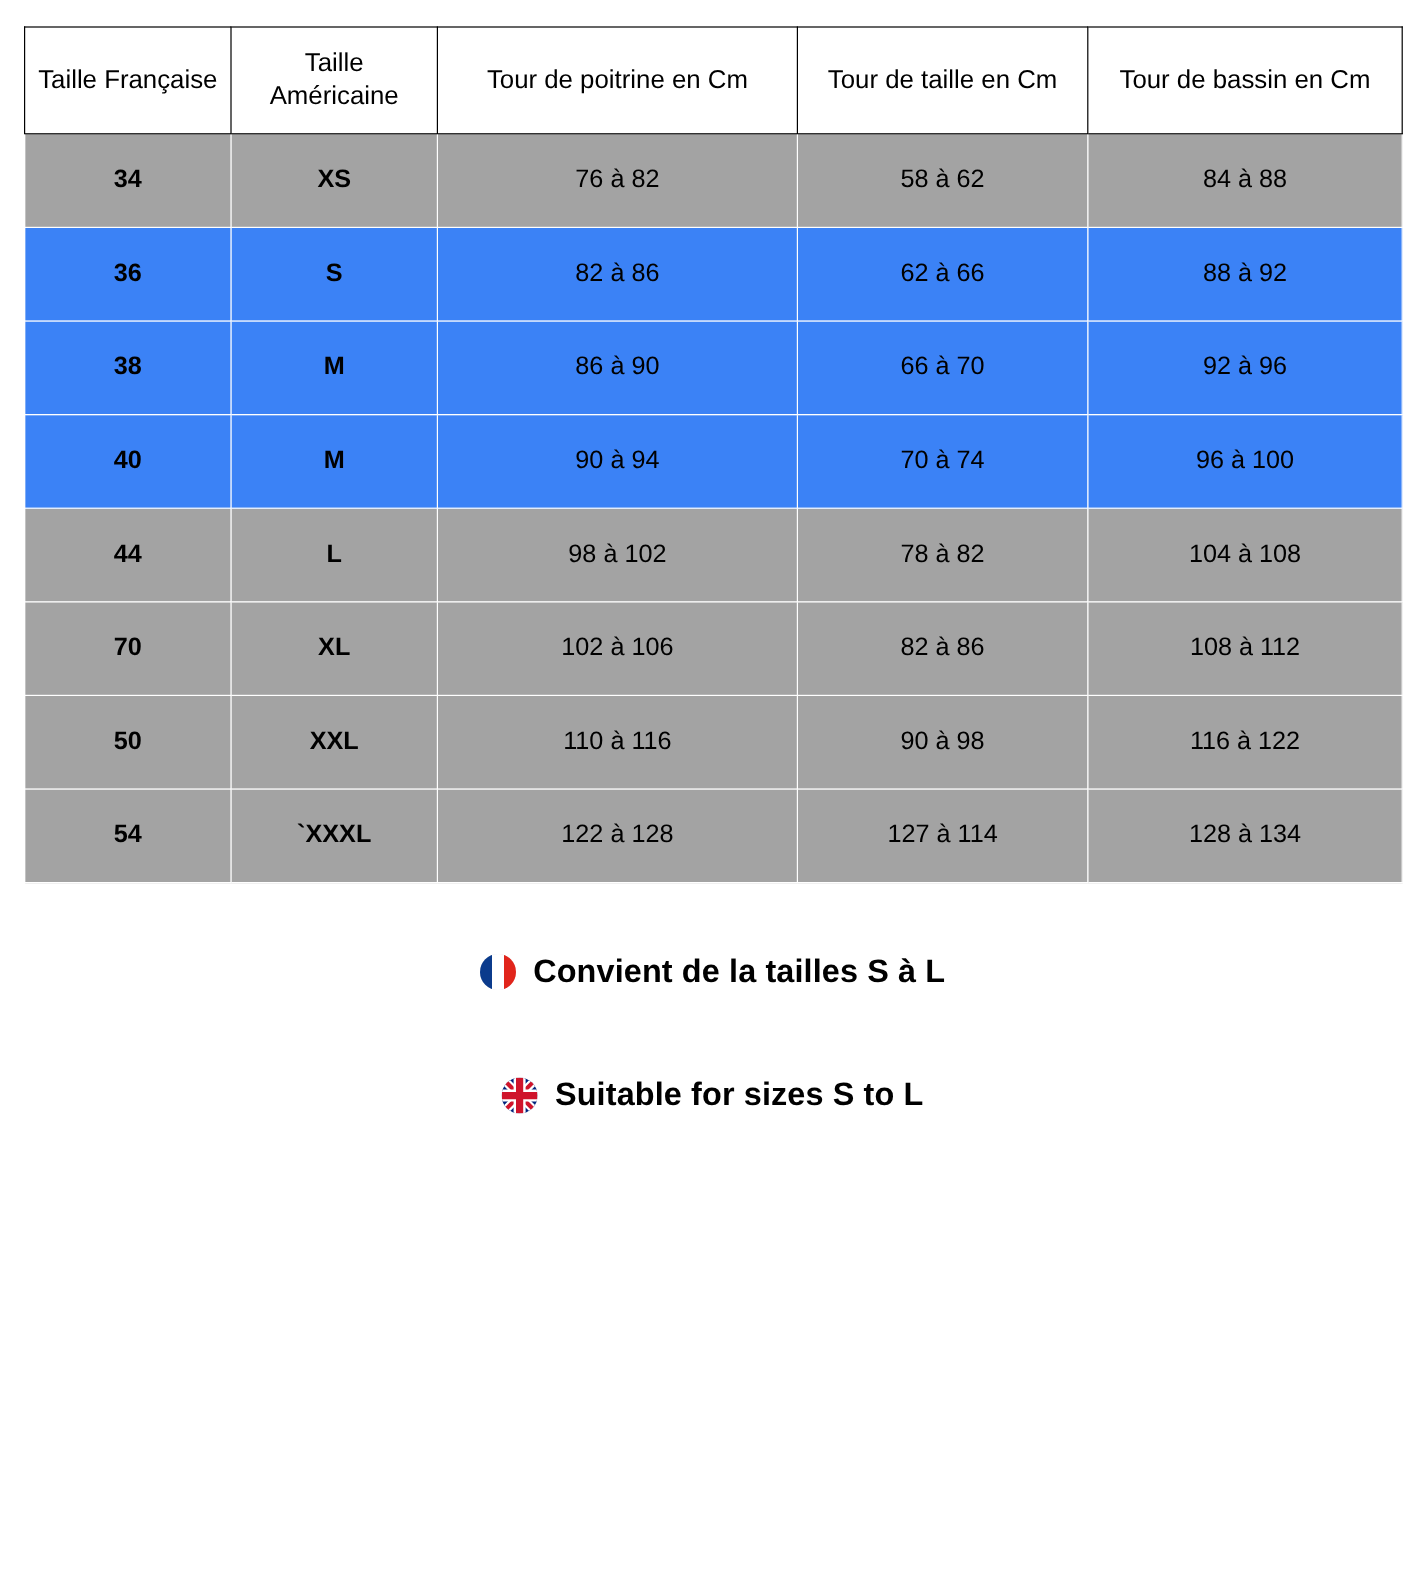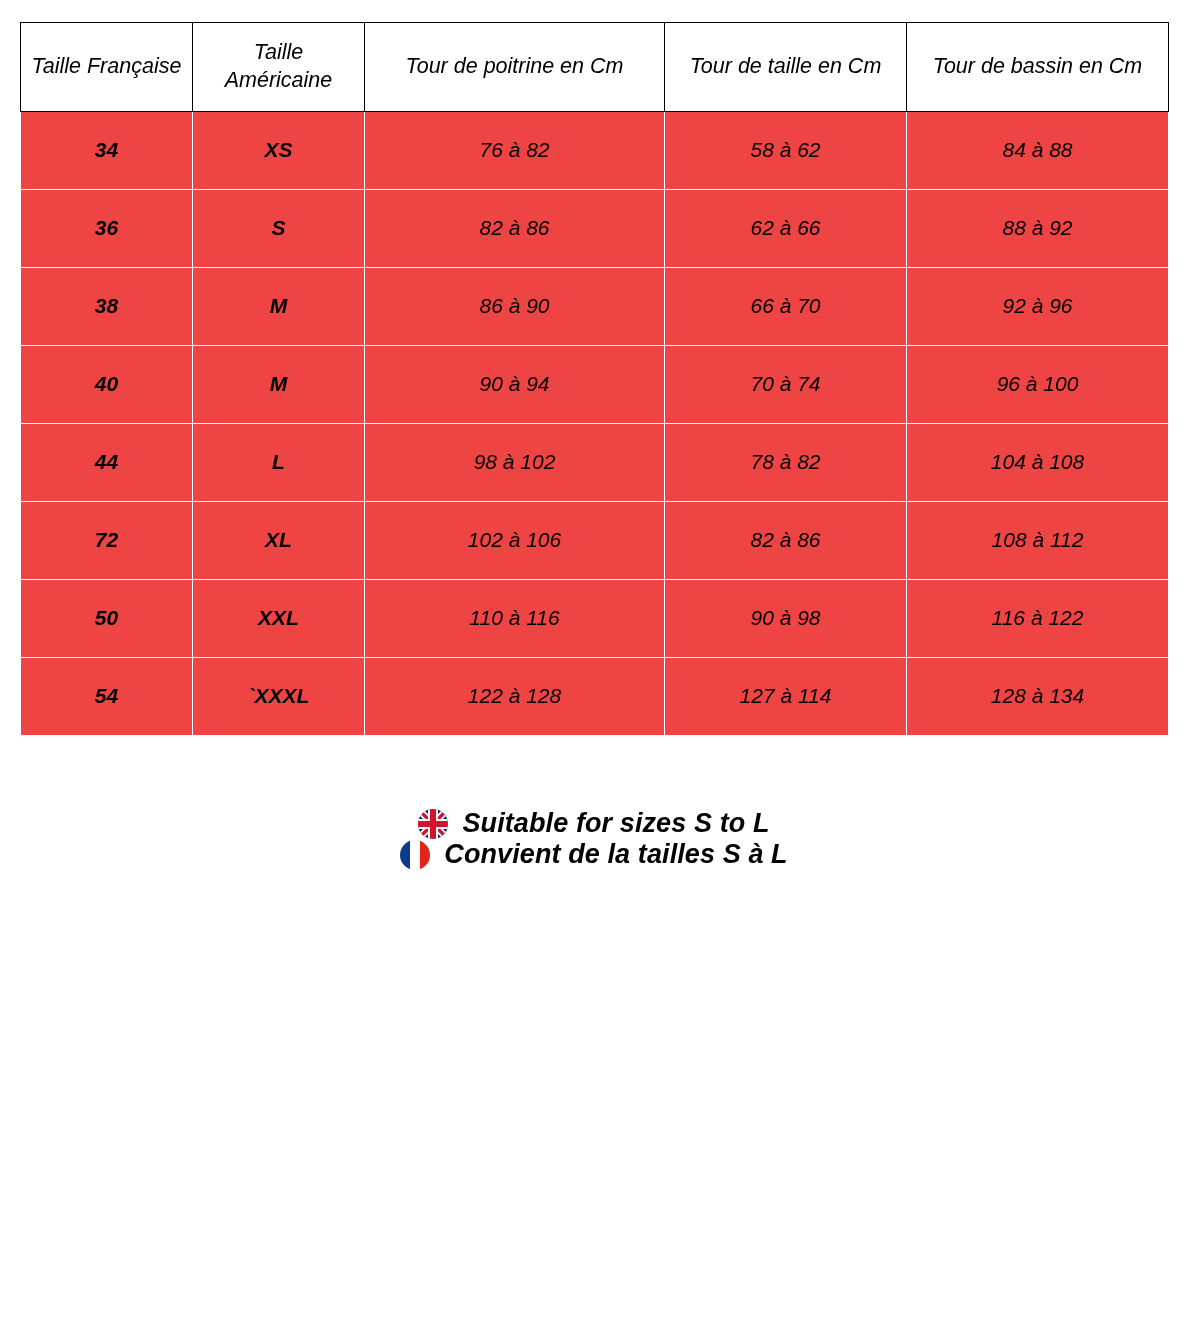--- a/index.html
+++ b/index.html
@@ -13,21 +13,20 @@
     font-family: "Liberation Sans", sans-serif;
     color: #000000;
     position: relative;
     overflow: hidden;
   }
   .sheet {
     width: 1188px;
     height: 1026px;
     box-sizing: border-box;
     padding: 22px 20px 0 20px;
-    font-style: italic;
   }
   table.size-table {
     border-collapse: collapse;
     table-layout: fixed;
     width: 1148px;
     margin: 0 auto;
   }
   table.size-table col.c0 { width: 172px; }
   table.size-table col.c1 { width: 172px; }
   table.size-table col.c2 { width: 300px; }
@@ -50,22 +49,22 @@
     font-size: 21.5px;
     height: 80px;
     padding: 4px 10px;
   }
   tbody tr { height: 78px; }
 
   td.sz, td.us {
     font-weight: bold;
     font-size: 21px;
   }
-  tr.red td { background: #ef4444; }
-  tr.green td { background: #ef4444; }
+  tr.red td { background: #a3a3a3; }
+  tr.green td { background: #3b82f6; }
 
   tr.red td.sz, tr.red td.us,
   tr.green td.sz, tr.green td.us { font-weight: bold; }
 
   .footer {
     margin-top: 58px;
     text-align: center;
   }
   .foot-line {
     display: flex;
@@ -142,21 +141,21 @@
           <td>96 à 100</td>
         </tr>
         <tr class="red">
           <td class="sz">44</td>
           <td class="us">L</td>
           <td>98 à 102</td>
           <td>78 à 82</td>
           <td>104 à 108</td>
         </tr>
         <tr class="red">
-          <td class="sz">72</td>
+          <td class="sz">70</td>
           <td class="us">XL</td>
           <td>102 à 106</td>
           <td>82 à 86</td>
           <td>108 à 112</td>
         </tr>
         <tr class="red">
           <td class="sz">50</td>
           <td class="us">XXL</td>
           <td>110 à 116</td>
           <td>90 à 98</td>
@@ -166,37 +165,37 @@
           <td class="sz">54</td>
           <td class="us">`XXXL</td>
           <td>122 à 128</td>
           <td>127 à 114</td>
           <td>128 à 134</td>
         </tr>
       </tbody>
   </table>
 
   <div class="footer">
+    <div class="foot-line">
+      <span class="flag">
+        <svg viewBox="0 0 30 30" xmlns="http://www.w3.org/2000/svg">
+          <rect x="0" y="0" width="10" height="30" fill="#0b3b8c"></rect>
+          <rect x="10" y="0" width="10" height="30" fill="#ffffff"></rect>
+          <rect x="20" y="0" width="10" height="30" fill="#e1251b"></rect>
+        </svg>
+      </span>
+      <span>Convient de la tailles S à L</span>
+    </div>
     <div class="foot-line second">
       <span class="flag">
         <svg viewBox="0 0 30 30" xmlns="http://www.w3.org/2000/svg">
           <rect width="30" height="30" fill="#00247d"></rect>
           <path d="M0,0 L30,30 M30,0 L0,30" stroke="#ffffff" stroke-width="7"></path>
           <path d="M0,0 L30,30 M30,0 L0,30" stroke="#cf142b" stroke-width="3.4"></path>
           <path d="M15,0 L15,30 M0,15 L30,15" stroke="#ffffff" stroke-width="10"></path>
           <path d="M15,0 L15,30 M0,15 L30,15" stroke="#cf142b" stroke-width="6"></path>
         </svg>
       </span>
       <span>Suitable for sizes S to L</span>
     </div>
-    <div class="foot-line">
-      <span class="flag">
-        <svg viewBox="0 0 30 30" xmlns="http://www.w3.org/2000/svg">
-          <rect x="0" y="0" width="10" height="30" fill="#0b3b8c"></rect>
-          <rect x="10" y="0" width="10" height="30" fill="#ffffff"></rect>
-          <rect x="20" y="0" width="10" height="30" fill="#e1251b"></rect>
-        </svg>
-      </span>
-      <span>Convient de la tailles S à L</span>
-    </div>
   </div>
 
 </div>
 
 </body></html>

